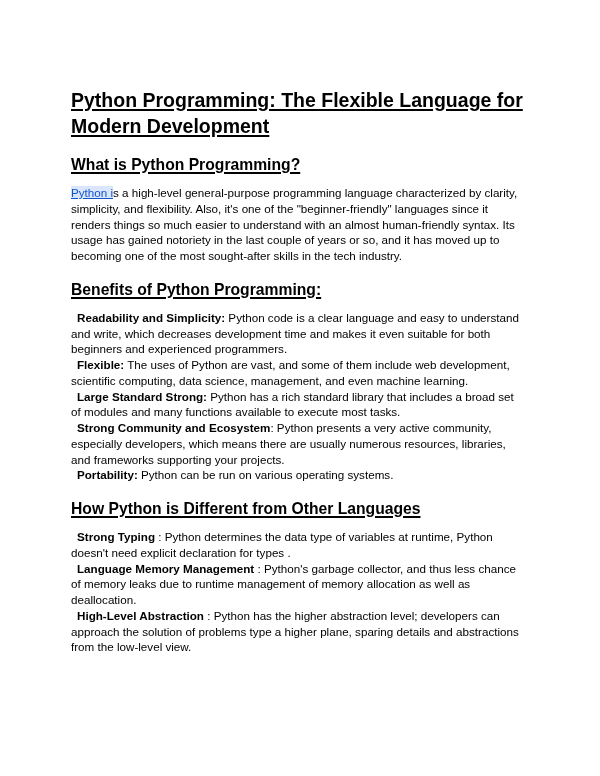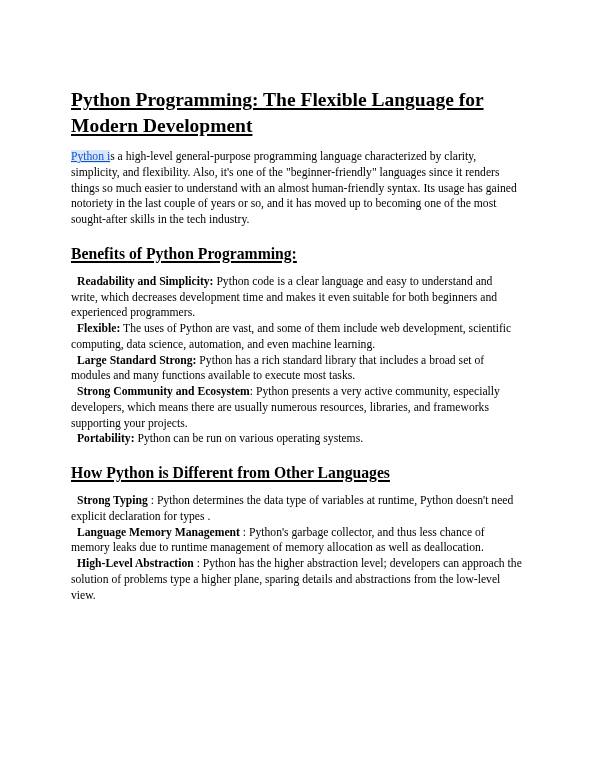--- a/index.html
+++ b/index.html
@@ -19,21 +19,20 @@
     height: 776px;
     font-family: "Liberation Sans", sans-serif;
     color: var(--text);
   }
   .page {
     width: 600px;
     height: 776px;
     padding: 87px 71px 0 71px;
     overflow: hidden;
     background: var(--page-background);
-    font-family: Liberation Serif, serif;
   }
   .doc-title {
     margin: 0;
     font-size: 19.5px;
     line-height: 26px;
     font-weight: 700;
     text-decoration: underline;
     text-decoration-thickness: 2px;
     text-underline-offset: 2px;
   }
@@ -61,28 +60,29 @@
     background: var(--link-highlight);
   }
 </style>
 </head>
 <body>
 
 <div class="page">
 
   <h1 class="doc-title">Python Programming: The Flexible Language for Modern Development</h1>
 
+  <h2 class="section-heading">What is Python Programming?</h2>
 
   <p class="para"><a class="doc-link highlighted" href="#">Python i</a><span>s a high-level general-purpose programming language characterized by clarity, simplicity, and flexibility. Also, it's one of the "beginner-friendly" languages since it renders things so much easier to understand with an almost human-friendly syntax. Its usage has gained notoriety in the last couple of years or so, and it has moved up to becoming one of the most sought-after skills in the tech industry.</span></p>
 
   <h2 class="section-heading">Benefits of Python Programming:</h2>
 
   <div class="para">
     <div><strong>Readability and Simplicity:</strong><span> Python code is a clear language and easy to understand and write, which decreases development time and makes it even suitable for both beginners and experienced programmers.</span></div>
-    <div><strong>Flexible:</strong><span> The uses of Python are vast, and some of them include web development, scientific computing, data science, automation, and even machine learning.</span></div>
+    <div><strong>Flexible:</strong><span> The uses of Python are vast, and some of them include web development, scientific computing, data science, management, and even machine learning.</span></div>
     <div><strong>Large Standard Strong:</strong><span> Python has a rich standard library that includes a broad set of modules and many functions available to execute most tasks.</span></div>
     <div><strong>Strong Community and Ecosystem</strong><span>: Python presents a very active community, especially developers, which means there are usually numerous resources, libraries, and frameworks supporting your projects.</span></div>
     <div><strong>Portability:</strong><span> Python can be run on various operating systems.</span></div>
   </div>
 
   <h2 class="section-heading">How Python is Different from Other Languages</h2>
 
   <div class="para">
     <div><strong>Strong Typing</strong><span> : Python determines the data type of variables at runtime, Python doesn't need explicit declaration for types .</span></div>
     <div><strong>Language Memory Management</strong><span> : Python's garbage collector, and thus less chance of memory leaks due to runtime management of memory allocation as well as deallocation.</span></div>

